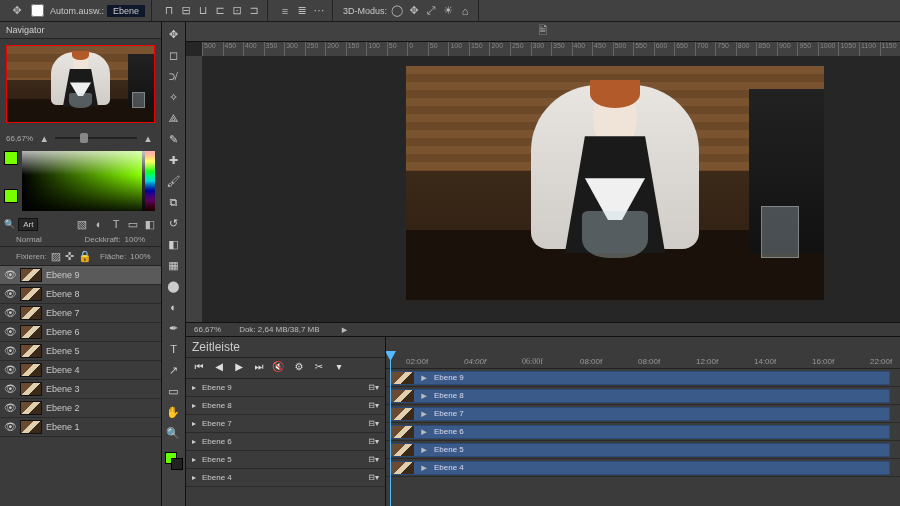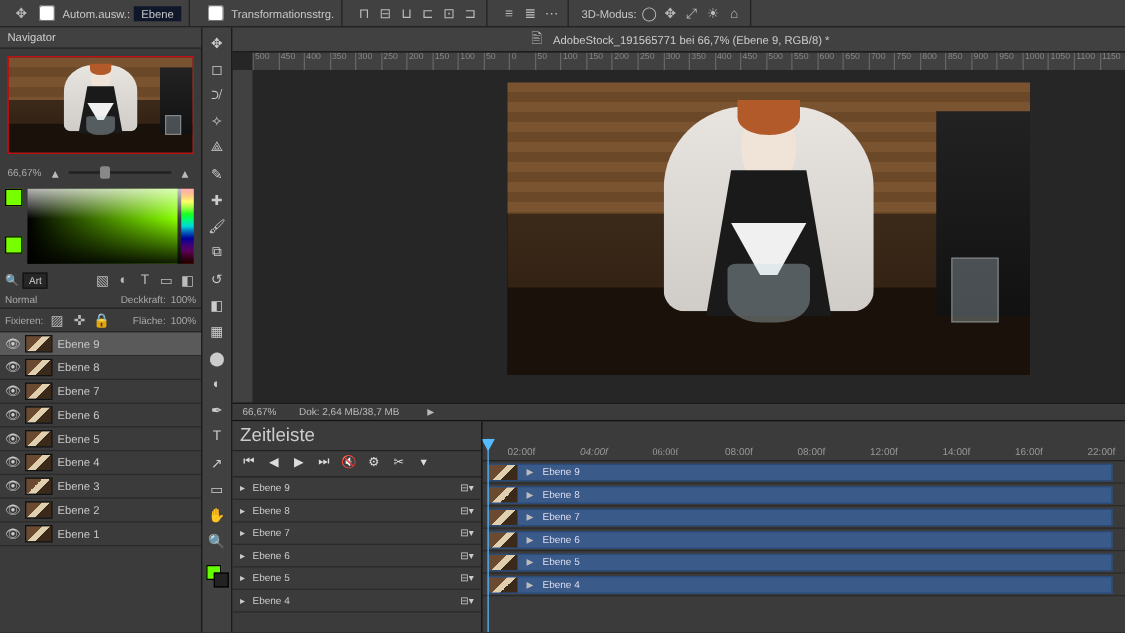--- a/index.html
+++ b/index.html
@@ -16,40 +16,40 @@
 .slider-track .knob{position:absolute;top:-4px;width:8px;height:10px;background:#888;border-radius:2px}
 .farbe-body{height:60px;margin:4px 6px;position:relative;display:flex;gap:3px}
 .farbe-grad{flex:1;background:linear-gradient(to right,#000,#8f0)}
 .farbe-grad::after{content:"";position:absolute;inset:0;background:linear-gradient(to bottom,rgba(255,255,255,.7),transparent 40%,rgba(0,0,0,.9))}
 .hue-strip{width:10px;background:linear-gradient(to bottom,#f00,#ff0,#0f0,#0ff,#00f,#f0f,#f00)}
 .swatch{width:14px;height:14px;border:1px solid #000}
 .farbe-sw{position:absolute;left:-2px;top:-4px;display:flex;flex-direction:column;gap:24px}
 .ebenen-body{flex:1;overflow:hidden;display:flex;flex-direction:column}
 .eb-controls{display:flex;align-items:center;gap:3px;padding:2px 4px;flex-wrap:wrap}
 .eb-controls .sel{background:#262626;border:1px solid #111;padding:1px 4px;font-size:8px;color:#ccc}
-.eb-row2{display:flex;align-items:center;gap:4px;padding:2px 4px;font-size:8px;color:#aaa;border-bottom:1px solid #222}
+.eb-row2{display:flex;align-items:center;gap:4px;padding:2px 16px;font-size:8px;color:#aaa;border-bottom:1px solid #222}
 .layer{display:flex;align-items:center;gap:4px;padding:2px 4px;border-bottom:1px solid #2a2a2a}
 .eye{width:12px;height:12px;color:#ccc;font-size:10px;text-align:center}
 .lthumb{width:22px;height:14px;background:linear-gradient(135deg,#6b4a2f 0 40%,#e0d0b0 40% 60%,#3b2a1a 60%);border:1px solid #111}
 .toolcol{width:24px;background:#414141;display:flex;flex-direction:column;align-items:center;padding:4px 0;gap:5px;border-right:1px solid #111}
 .toolcol .tool{width:18px;height:16px;display:flex;align-items:center;justify-content:center;color:#ccc;font-size:11px;cursor:pointer}
 .toolcol .sw-pair{width:18px;height:18px;position:relative;margin-top:6px}
 .toolcol .sw-pair .fg{position:absolute;top:0;left:0;width:12px;height:12px;background:#6f0;border:1px solid #000}
 .toolcol .sw-pair .bg{position:absolute;bottom:0;right:0;width:12px;height:12px;background:#222;border:1px solid #000}
 .centercol{flex:1;display:flex;flex-direction:column;background:#262626}
 .doc-tab{height:20px;background:#414141;display:flex;align-items:center;justify-content:center;gap:6px;border-bottom:1px solid #111;color:#ccc;font-size:9px}
 .canvas-area{height:280px;position:relative;background:#262626;overflow:hidden}
 .ruler-h{position:absolute;top:0;left:16px;right:0;height:14px;background:#414141;display:flex;font-size:7px;color:#888;overflow:hidden}
 .ruler-h span{width:35px;border-left:1px solid #666;padding-left:1px}
 .ruler-v{position:absolute;top:14px;left:0;width:16px;bottom:0;background:#414141}
 .canvas{position:absolute;left:220px;top:24px;width:418px;height:234px;background:#000}
 .status{height:14px;background:#3b3b3b;display:flex;align-items:center;gap:18px;padding:0 8px;font-size:8px;color:#bbb;border-top:1px solid #111}
 .timeline{flex:1;background:#3b3b3b;display:flex;border-top:1px solid #111;overflow:hidden}
 .tl-left{width:200px;background:#3b3b3b;border-right:1px solid #111;display:flex;flex-direction:column}
-.tl-head{padding:3px 6px;color:#ccc;font-size:15px;border-bottom:1px solid #222}
+.tl-head{padding:3px 6px;color:#ccc;font-size:12px;border-bottom:1px solid #222}
 .tl-controls{display:flex;align-items:center;gap:6px;padding:3px 6px;border-bottom:1px solid #222}
 .tl-controls .btn{width:14px;height:14px;color:#ddd;font-size:10px;text-align:center}
 .tl-layer{display:flex;align-items:center;padding:2px 6px;border-bottom:1px solid #2a2a2a;height:18px;font-size:8px;color:#ccc;gap:6px}
 .tl-right{flex:1;display:flex;flex-direction:column;position:relative;overflow:hidden}
 .tl-ruler{height:32px;border-bottom:1px solid #222;display:flex;align-items:flex-end;font-size:8px;color:#999;position:relative}
 .tl-ruler span{position:absolute;bottom:2px}
 .playhead{position:absolute;left:4px;top:14px;bottom:0;width:1px;background:#5bf}
 .playhead::before{content:"";position:absolute;top:0;left:-5px;width:11px;height:10px;background:#5bf;clip-path:polygon(0 0,100% 0,50% 100%)}
 .clip-row{height:18px;border-bottom:1px solid #2a2a2a;display:flex;align-items:center;padding-left:4px}
 .clip{height:14px;flex:1;background:#3a5a8a;border:1px solid #2a4a7a;display:flex;align-items:center;gap:3px;padding-left:1px;margin-right:10px}
@@ -70,24 +70,20 @@
 </style>
 </head>
 <body>
 
 <div class="topbar">
   <div class="grp">
     <span class="ico">✥</span>
     <input type="checkbox" style="">
     <span>Autom.ausw.:</span>
     <span class="sel" style="background:#0f172a;padding:1px 6px">Ebene</span>
-  </div>
-  <div class="grp">
-    <input type="checkbox" style="">
-    <span>Transformationsstrg.</span>
   </div>
   <div class="grp">
     <span class="ico">⊓</span>
     <span class="ico">⊟</span>
     <span class="ico">⊔</span>
     <span class="ico">⊏</span>
     <span class="ico">⊡</span>
     <span class="ico">⊐</span>
   </div>
   <div class="grp">
@@ -243,21 +239,20 @@
     <div class="tool">🔍</div>
     <div class="sw-pair">
         <div class="fg"></div>
         <div class="bg"></div>
       </div>
   </div>
 
   <div class="centercol">
     <div class="doc-tab">
       <span class="ico">🖹</span>
-      <span>AdobeStock_191565771 bei 66,7% (Ebene 9, RGB/8) *</span>
     </div>
     <div class="canvas-area">
       <div class="ruler-h" id="ruler-h">
           <span>500</span>
           <span>450</span>
           <span>400</span>
           <span>350</span>
           <span>300</span>
           <span>250</span>
           <span>200</span>

